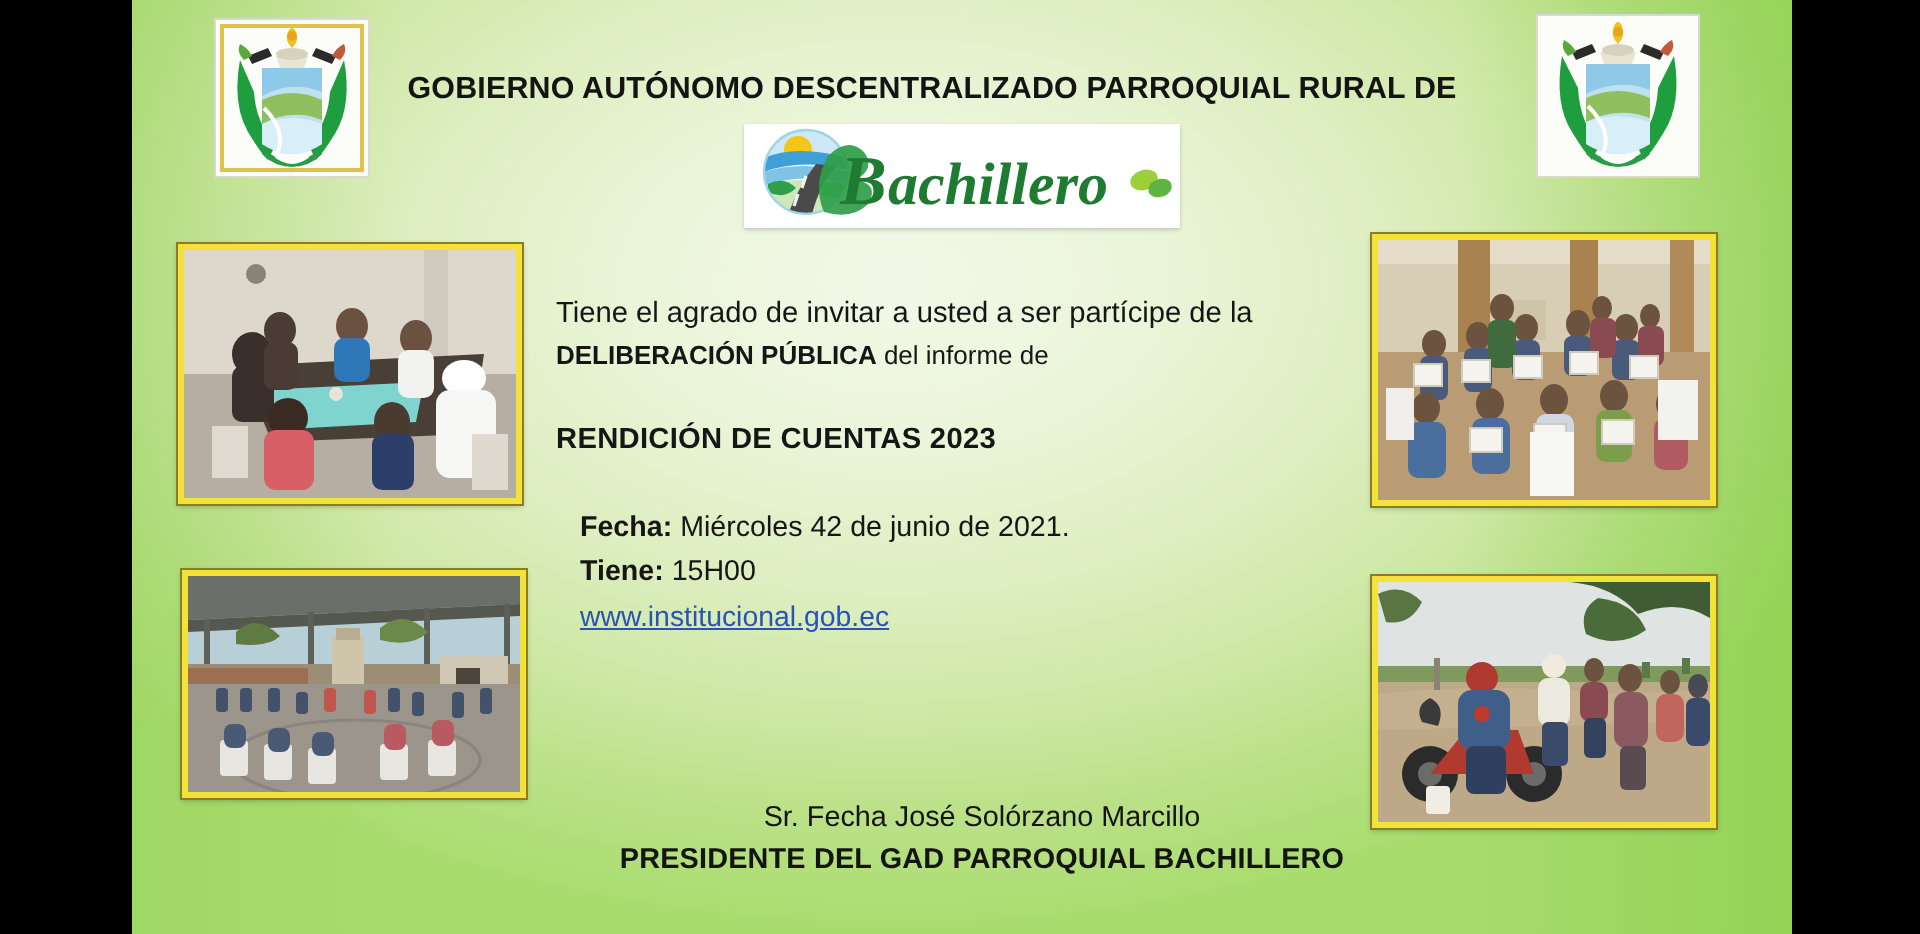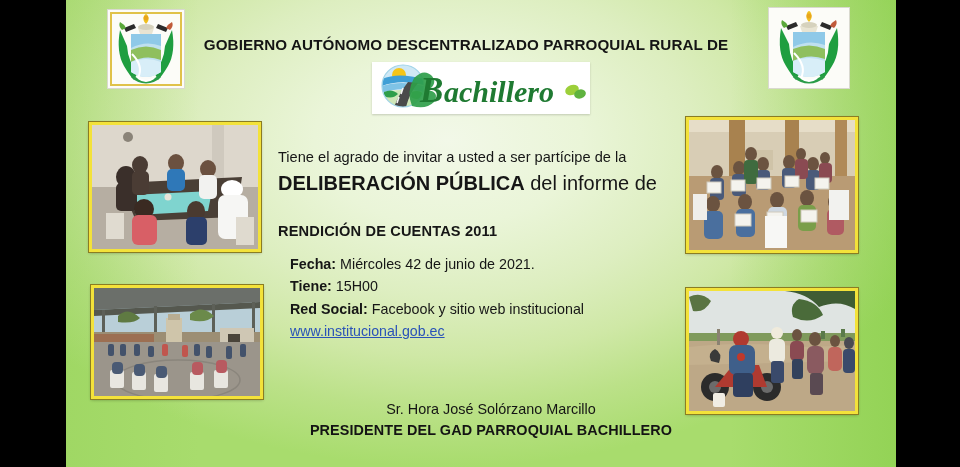--- a/index.html
+++ b/index.html
@@ -52,21 +52,21 @@
     overflow:visible;
   }
   .brand svg{display:block;width:100%;height:100%;overflow:visible;}
 
   
   .body-block{
     position:absolute;z-index:10;left:212px;top:146px;width:430px;
     color:#161616;
   }
   .l1{font-size:14.6px;line-height:1.52;}
-  .l2{font-size:20px;line-height:1.52;}
+  .l2{font-size:13px;line-height:1.52;}
   .l2 b{font-weight:bold;}
   .rendicion{
     margin-top:24px;font-size:14.6px;font-weight:bold;letter-spacing:.15px;
   }
 
   
   .details{
     position:absolute;z-index:10;left:224px;top:253px;width:430px;
     text-align:left;color:#161616;font-size:14.3px;line-height:1.56;
   }
@@ -178,32 +178,31 @@
         <text x="48" y="40" font-family="'Liberation Serif', serif" font-size="35" font-style="italic" font-weight="bold" fill="#1f7a32">B</text>
         <text x="72" y="40" font-family="'Liberation Serif', serif" font-size="30" font-style="italic" font-weight="bold" fill="#1f7a32">achillero</text>
         <ellipse cx="200" cy="28" rx="7" ry="5" fill="#9ccf3a" transform="rotate(-18 200 28)"></ellipse>
         <ellipse cx="208" cy="32" rx="6" ry="4.5" fill="#5fb33f" transform="rotate(-18 208 32)"></ellipse>
       </svg>
     </div>
 
     <div class="body-block">
       <div class="l1">Tiene el agrado de invitar a usted a ser partícipe de la</div>
       <div class="l2"><b>DELIBERACIÓN PÚBLICA</b><span> del informe de</span></div>
-      <div class="rendicion">RENDICIÓN DE CUENTAS 2011</div>
+      <div class="rendicion">RENDICIÓN DE CUENTAS 2023</div>
     </div>
 
     <div class="details">
       <div><span class="k">Fecha:</span><span> Miércoles 42 de junio de 2021.</span></div>
       <div><span class="k">Tiene:</span><span> 15H00</span></div>
-      <div><span class="k">Red Social:</span><span> Facebook y sitio web institucional</span></div>
       <a href="#">www.institucional.gob.ec</a>
     </div>
 
     <div class="sign">
-      <div class="n">Sr. Hora José Solórzano Marcillo</div>
+      <div class="n">Sr. Fecha José Solórzano Marcillo</div>
       <div class="p">PRESIDENTE DEL GAD PARROQUIAL BACHILLERO</div>
     </div>
 
     <div class="photo ph-tl">
       <svg viewBox="0 0 166 124" preserveAspectRatio="none">
         <rect width="166" height="124" fill="#cfc8bd"></rect>
         <rect y="0" width="166" height="62" fill="#ddd7cc"></rect>
         <rect y="62" width="166" height="62" fill="#b6aea2"></rect>
         <rect x="120" y="0" width="12" height="72" fill="#cfc9be"></rect>
         <circle cx="36" cy="12" r="5" fill="#8a8378"></circle>

